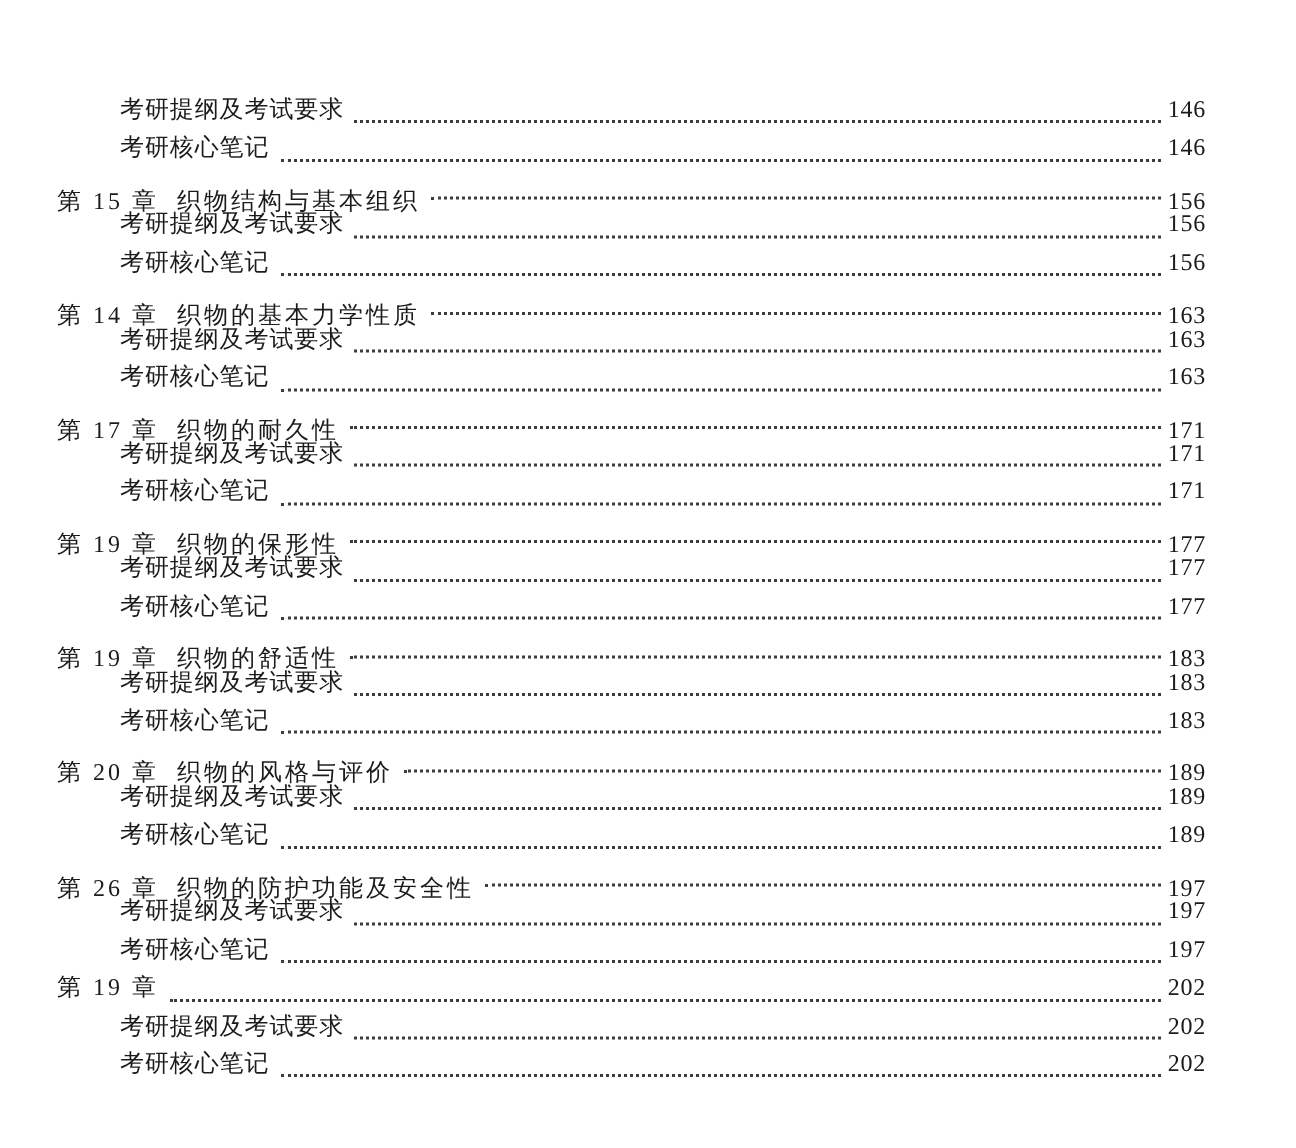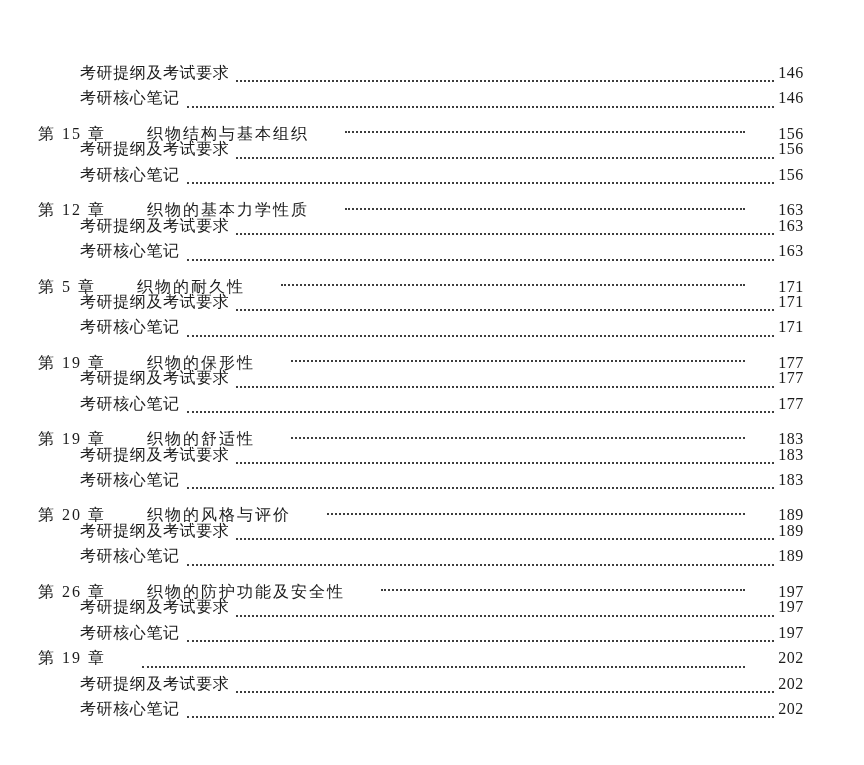--- a/index.html
+++ b/index.html
@@ -34,40 +34,39 @@
     height: 25.45px;
     font-size: 16px;
     white-space: nowrap;
   }
   .toc-row.sub {
     padding-left: 42px;
     letter-spacing: 0.6px;
   }
   .toc-row.chapter {
     letter-spacing: 2px;
-    gap: 29px;
   }
   .chapter-label {
     white-space: pre;
   }
   .toc-row.chapter .toc-title {
     margin-left: 12px;
     margin-top: 10px;
   }
   .leader {
     flex: 1;
     align-self: flex-end;
     height: 0;
     border-bottom: 2px dotted var(--dot);
     margin: 0 4px 6px 7px;
     min-width: 12px;
   }
   .page-num {
     min-width: 26px;
-    text-align: center;
+    text-align: right;
     letter-spacing: 0.5px;
   }
 </style>
 </head>
 <body>
 
 <div class="document-page">
   <div class="toc-list">
       <div class="toc-row sub">
 
@@ -93,39 +92,39 @@
     <span class="leader"></span>
     <span class="page-num">156</span>
   </div>
       <div class="toc-row sub">
 
     <span class="toc-title">考研核心笔记</span>
     <span class="leader"></span>
     <span class="page-num">156</span>
   </div>
       <div class="toc-row chapter">
-    <span class="chapter-label">第 12 章</span>
+    <span class="chapter-label">第 14 章</span>
     <span class="toc-title">织物的基本力学性质</span>
     <span class="leader"></span>
     <span class="page-num">163</span>
   </div>
       <div class="toc-row sub">
 
     <span class="toc-title">考研提纲及考试要求</span>
     <span class="leader"></span>
     <span class="page-num">163</span>
   </div>
       <div class="toc-row sub">
 
     <span class="toc-title">考研核心笔记</span>
     <span class="leader"></span>
     <span class="page-num">163</span>
   </div>
       <div class="toc-row chapter">
-    <span class="chapter-label">第 5 章</span>
+    <span class="chapter-label">第 17 章</span>
     <span class="toc-title">织物的耐久性</span>
     <span class="leader"></span>
     <span class="page-num">171</span>
   </div>
       <div class="toc-row sub">
 
     <span class="toc-title">考研提纲及考试要求</span>
     <span class="leader"></span>
     <span class="page-num">171</span>
   </div>

